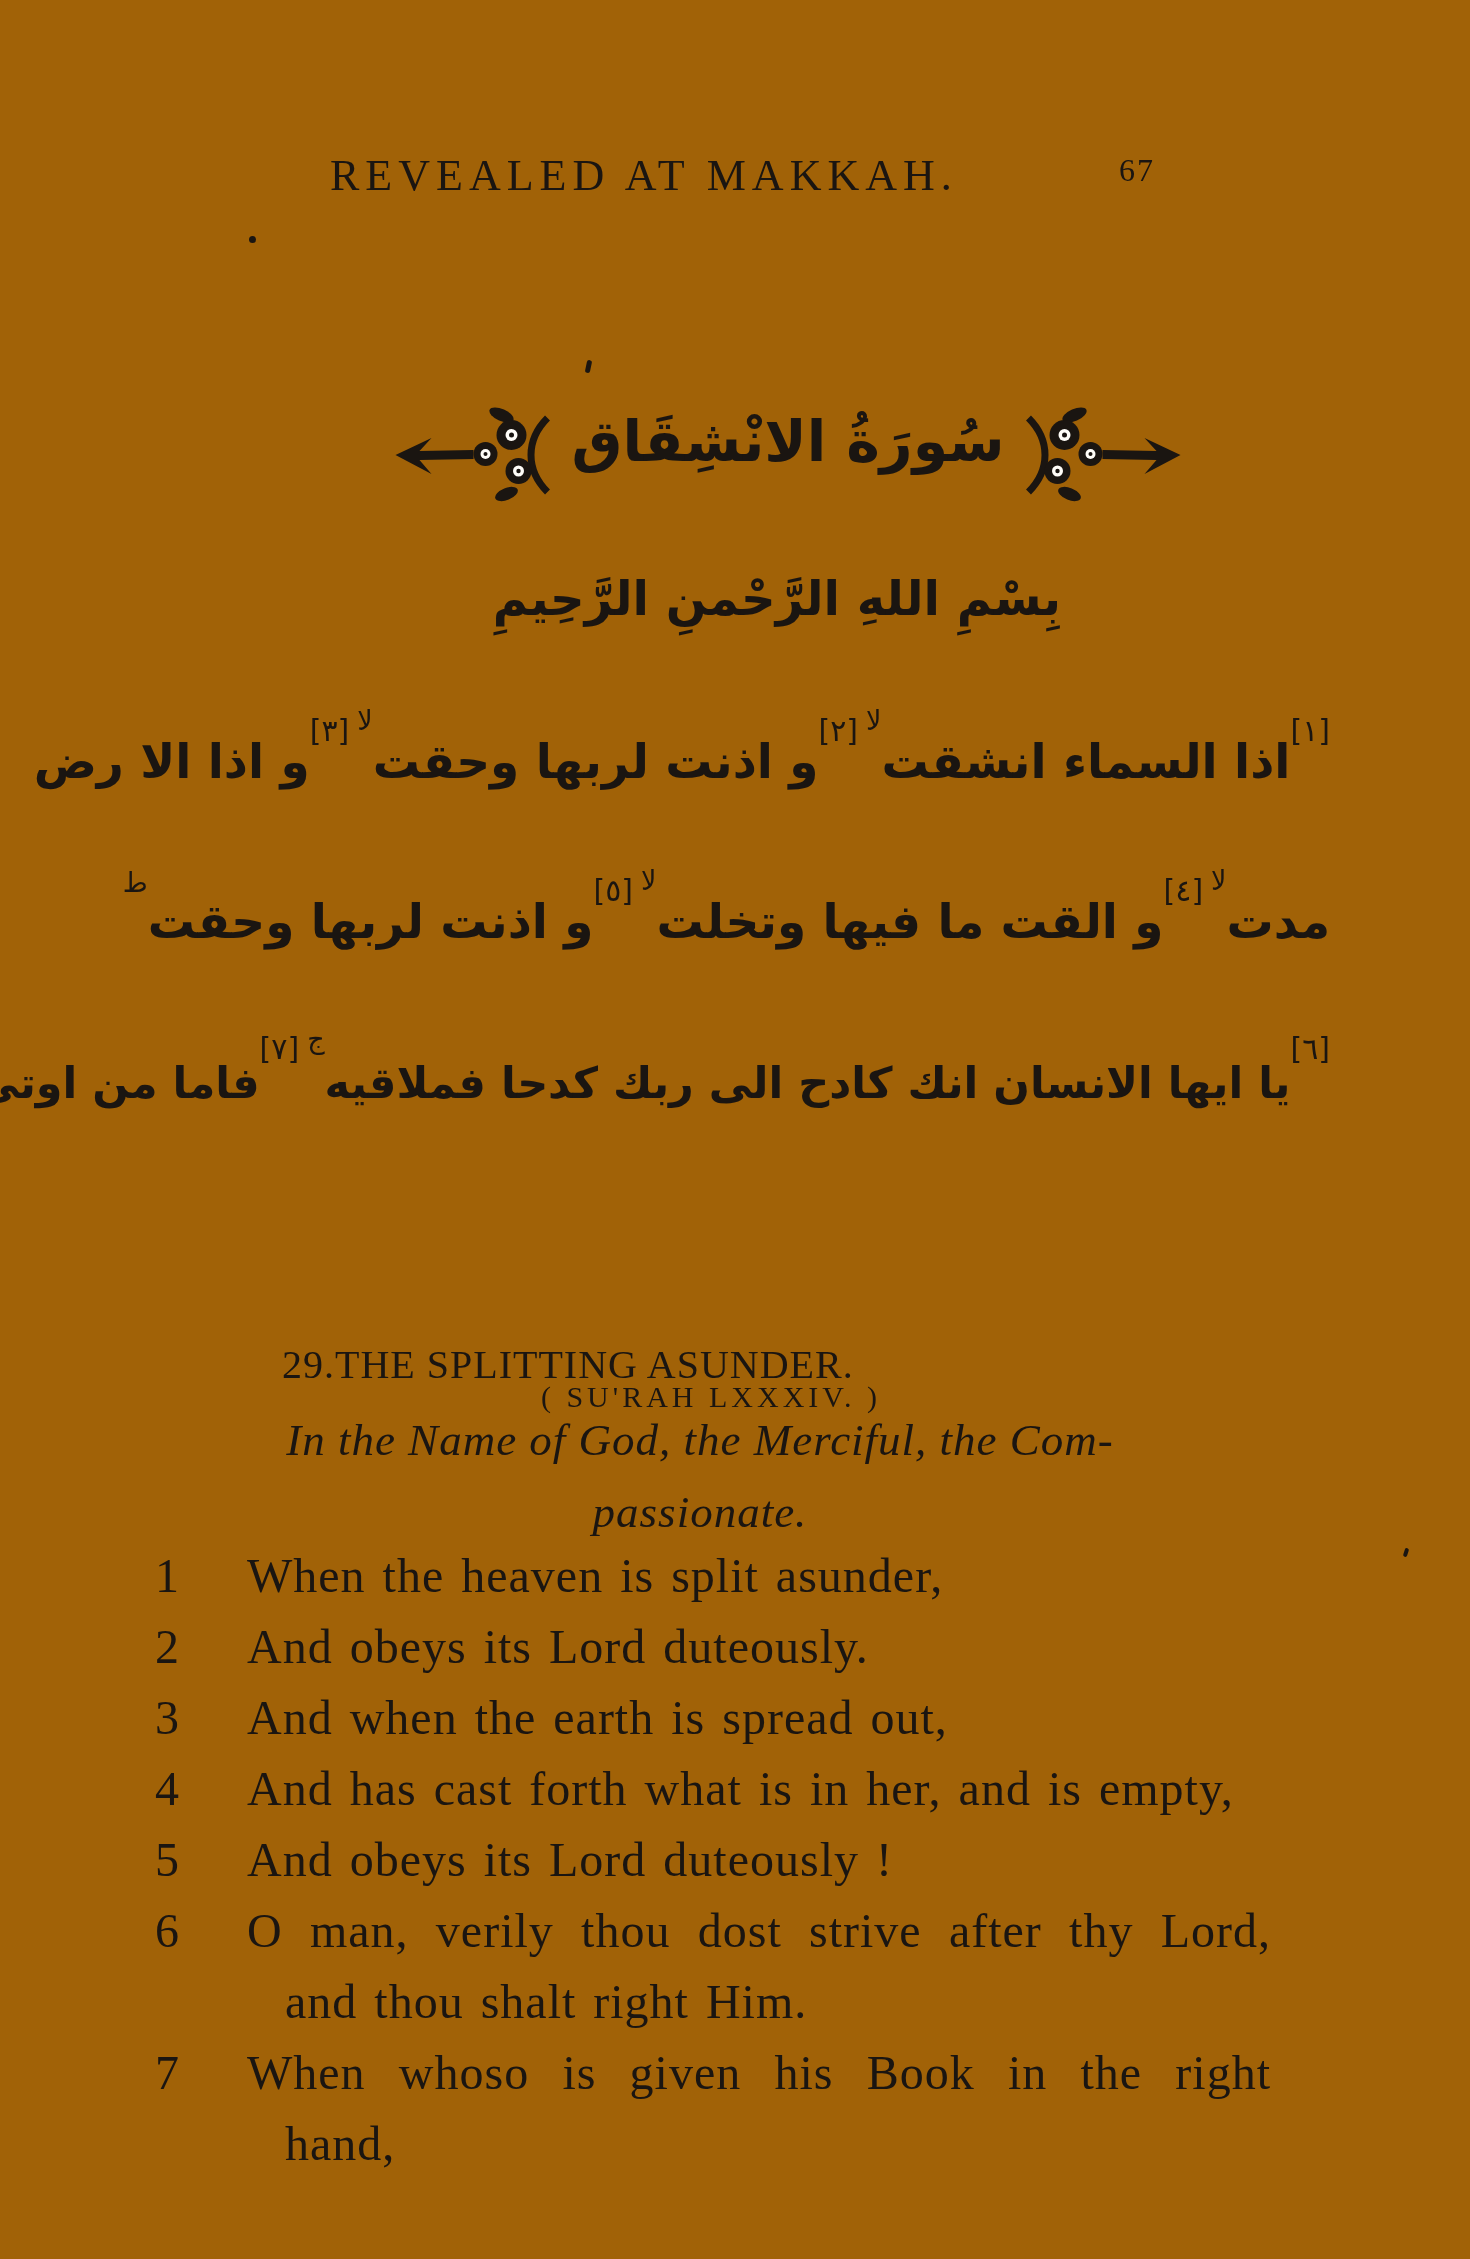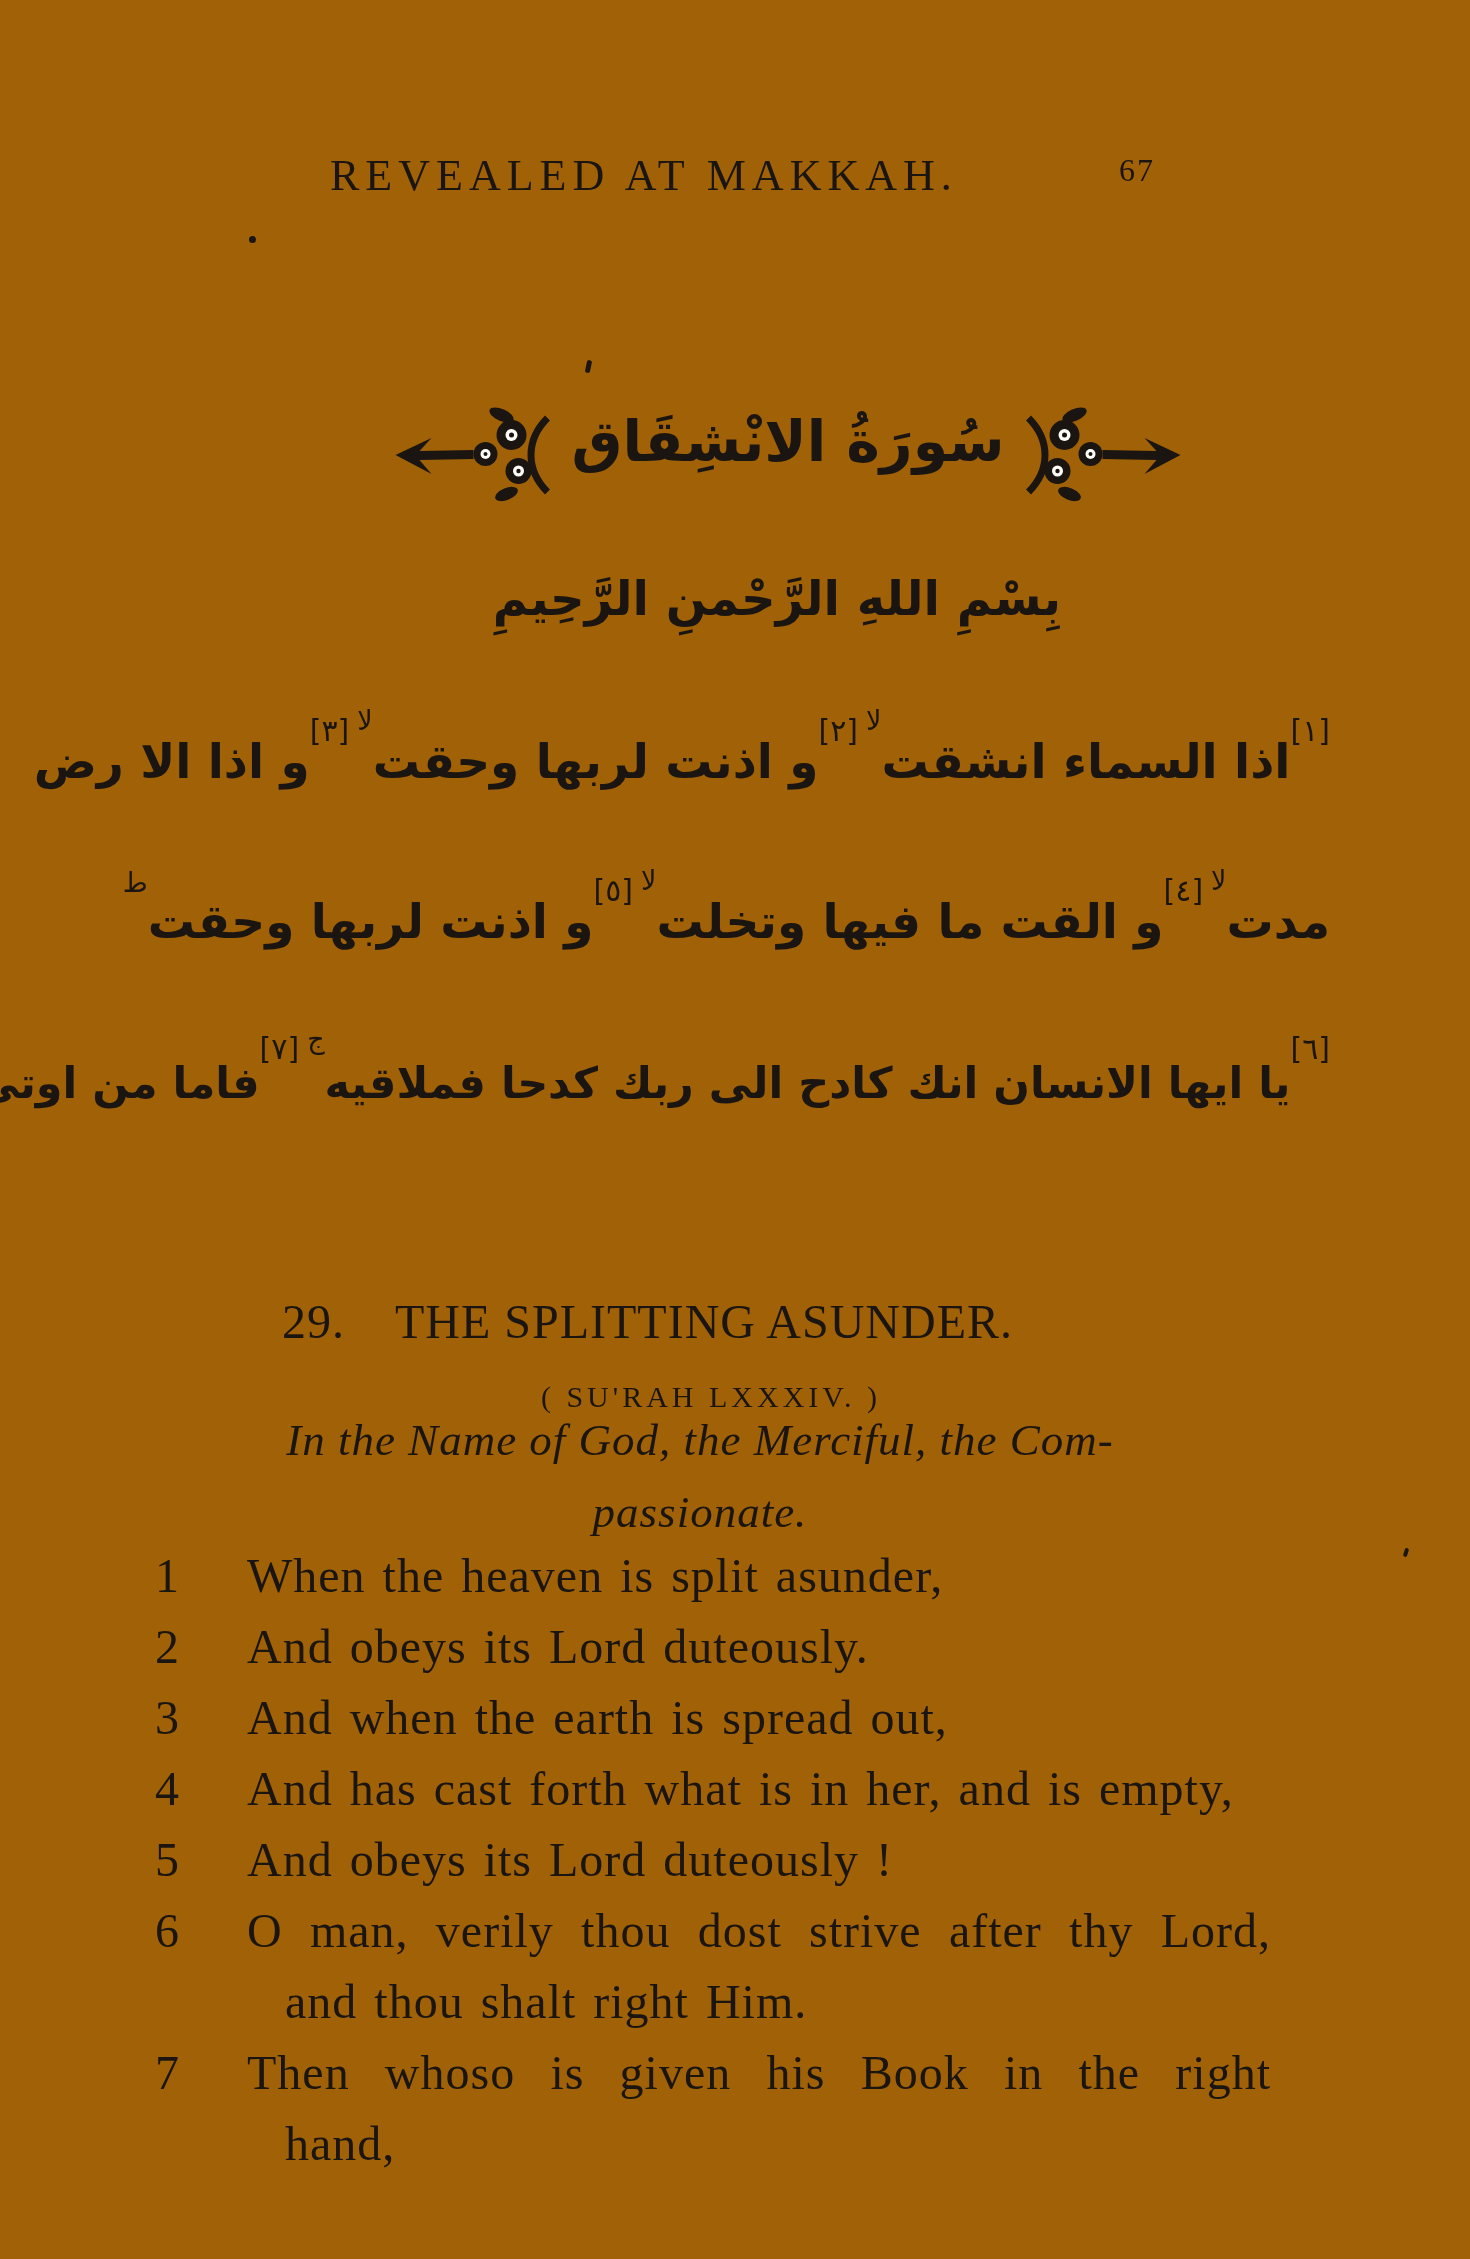--- a/index.html
+++ b/index.html
@@ -40,23 +40,23 @@
   .ayah.a2{top:888px;}
   .ayah.a3{top:1052px;font-size:43px;}
   .ayah .x{white-space:nowrap;}
   .ayah > .m{font-size:30px;font-weight:normal;position:relative;top:-44px;}
   .ayah > .w{font-size:27px;font-weight:normal;position:relative;top:-54px;}
   .cl{position:relative;top:-44px;display:flex;align-items:center;gap:8px;}
   .cl .w{font-size:27px;font-weight:normal;position:relative;top:-10px;}
   .cl .m{font-size:30px;font-weight:normal;}
   
   .chapter-heading{
-    position:absolute;left:282px;top:1294px;margin:0;
-    font-size:48px;font-weight:normal;letter-spacing:1px;
-    display:flex;gap:50px;white-space:nowrap;
+    position:absolute;left:282px;top:1341px;margin:0;
+    font-size:40px;font-weight:normal;letter-spacing:1px;
+    display:flex;white-space:nowrap;
   }
   .surah-ref{
     position:absolute;left:76px;top:1380px;width:1270px;text-align:center;
     font-size:30px;letter-spacing:4px;
   }
   .invocation-1,.invocation-2{
     position:absolute;left:65px;width:1270px;text-align:center;
     font-style:italic;font-size:45px;letter-spacing:1px;
   }
   .invocation-1{top:1414px;}
@@ -201,21 +201,21 @@
       <span class="vnum">6</span>
       <span class="vtext just">O man, verily thou dost strive after thy Lord,</span>
     </div>
     <div class="vrow">
       <span class="vnum"></span>
       <span class="vtext cont">and thou shalt right Him.</span>
     </div>
 
     <div class="vrow">
       <span class="vnum">7</span>
-      <span class="vtext just">Then whoso is given his Book in the right</span>
+      <span class="vtext just">When whoso is given his Book in the right</span>
     </div>
     <div class="vrow">
       <span class="vnum"></span>
       <span class="vtext cont">hand,</span>
     </div>
 
   </div>
 </div>
 
 </body></html>

